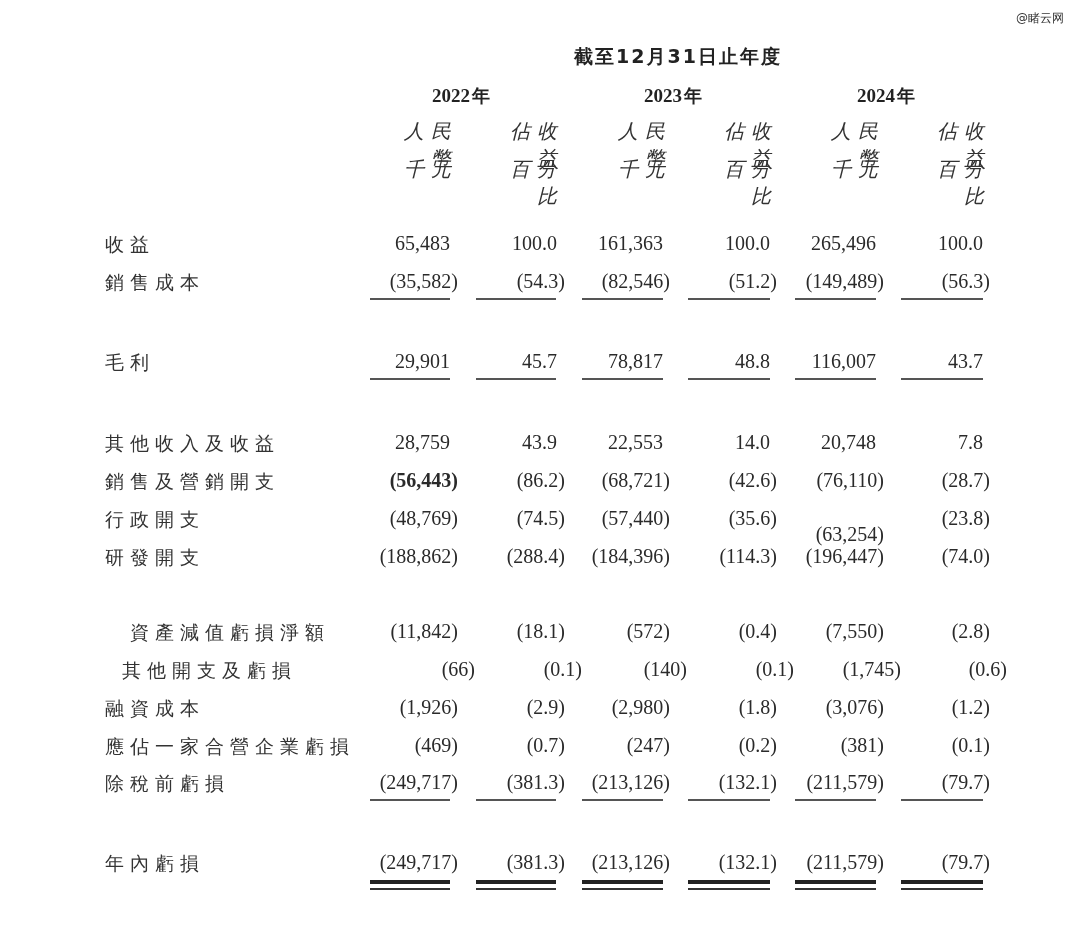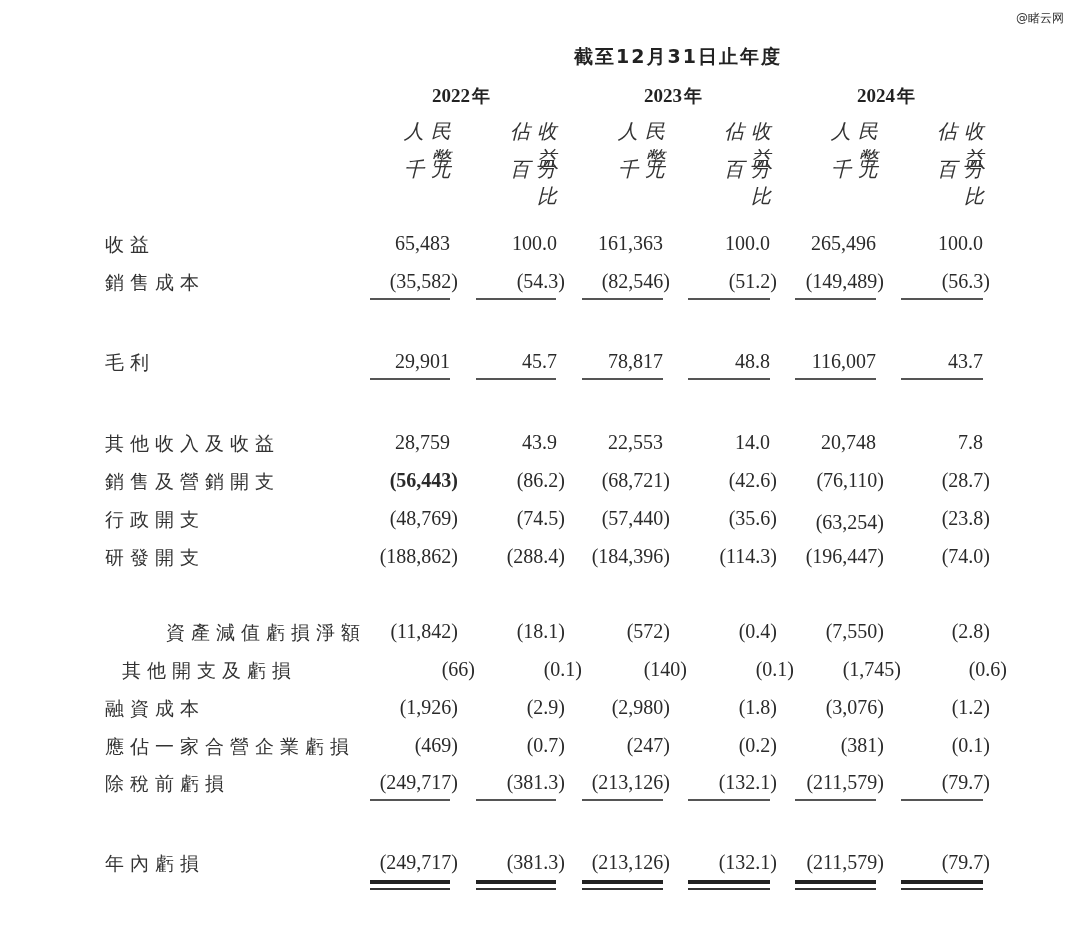--- a/index.html
+++ b/index.html
@@ -121,36 +121,36 @@
   <div class="cell" style="right:196px; top:0;">(76,110)</div>
   <div class="cell" style="right:90px; top:0;">(28.7)</div>
 </div>
 
 <div class="row" style="top:507px;">
   <div class="label" style="top:0;">行政開支</div>
   <div class="cell" style="right:622px; top:0;">(48,769)</div>
   <div class="cell" style="right:515px; top:0;">(74.5)</div>
   <div class="cell" style="right:410px; top:0;margin-left:12px;">(57,440)</div>
   <div class="cell" style="right:303px; top:0;">(35.6)</div>
-  <div class="cell" style="right:196px; top:4px;">(63,254)</div>
+  <div class="cell" style="right:196px; top:16px;">(63,254)</div>
   <div class="cell" style="right:90px; top:0;">(23.8)</div>
 </div>
 
 <div class="row" style="top:545px;">
   <div class="label" style="top:0;">研發開支</div>
   <div class="cell" style="right:622px; top:0;">(188,862)</div>
   <div class="cell" style="right:515px; top:0;">(288.4)</div>
   <div class="cell" style="right:410px; top:0;">(184,396)</div>
   <div class="cell" style="right:303px; top:0;">(114.3)</div>
   <div class="cell" style="right:196px; top:0;">(196,447)</div>
   <div class="cell" style="right:90px; top:0;">(74.0)</div>
 </div>
 
 <div class="row" style="top:582px; height:70px;">
-  <div class="label indent" style="top:38px;margin-left:36px;">資產減值虧損淨額</div>
+  <div class="label indent" style="top:38px;">資產減值虧損淨額</div>
   <div class="cell" style="right:622px; top:38px;">(11,842)</div>
   <div class="cell" style="right:515px; top:38px;">(18.1)</div>
   <div class="cell" style="right:410px; top:38px;">(572)</div>
   <div class="cell" style="right:303px; top:38px;">(0.4)</div>
   <div class="cell" style="right:196px; top:38px;">(7,550)</div>
   <div class="cell" style="right:90px; top:38px;">(2.8)</div>
 </div>
 
 <div class="row" style="top:658px;margin-left:17px;">
   <div class="label" style="top:0;">其他開支及虧損</div>

